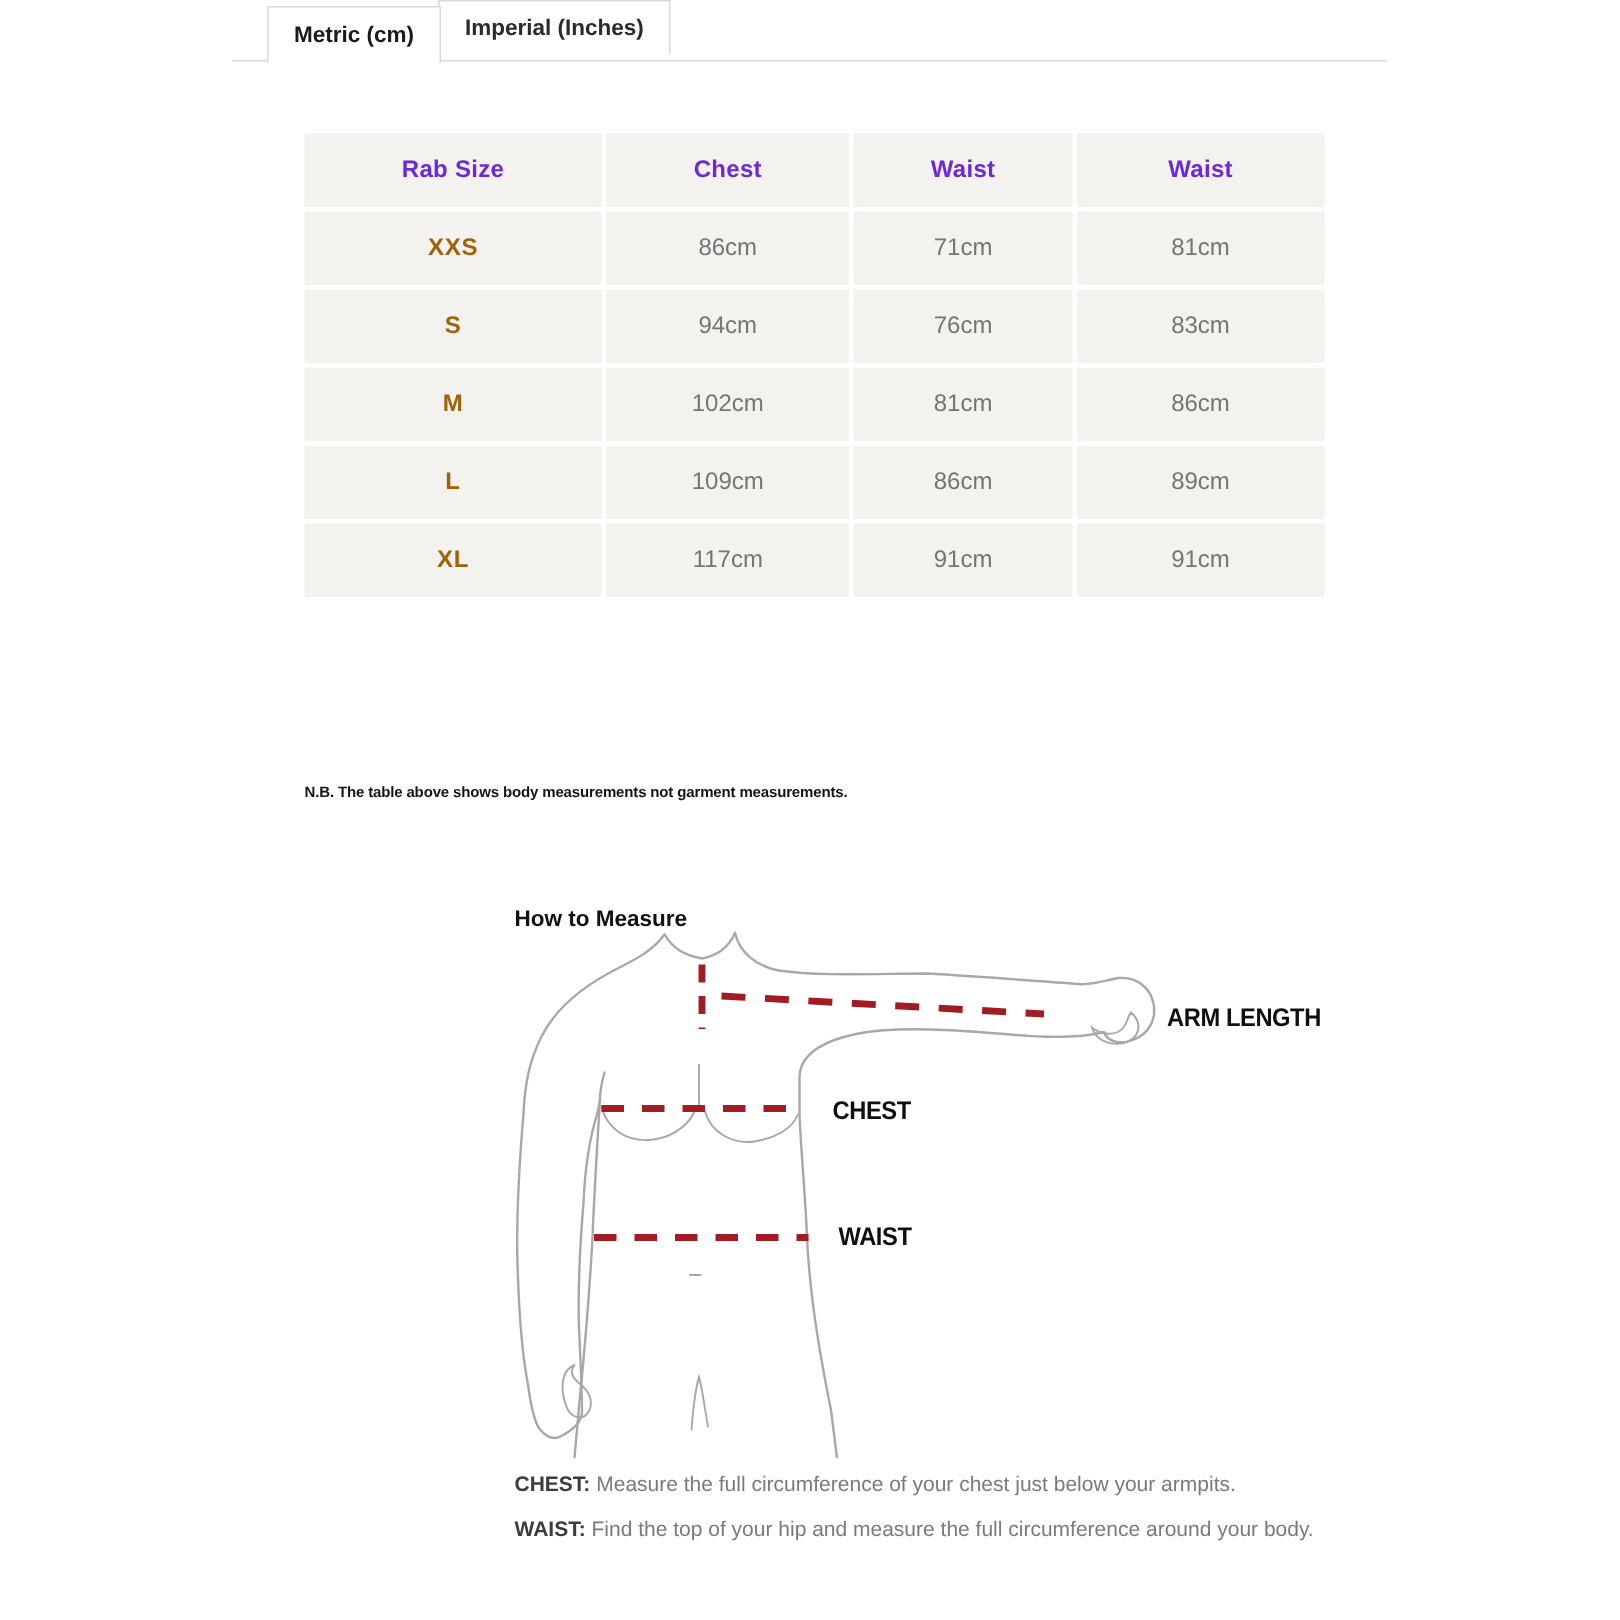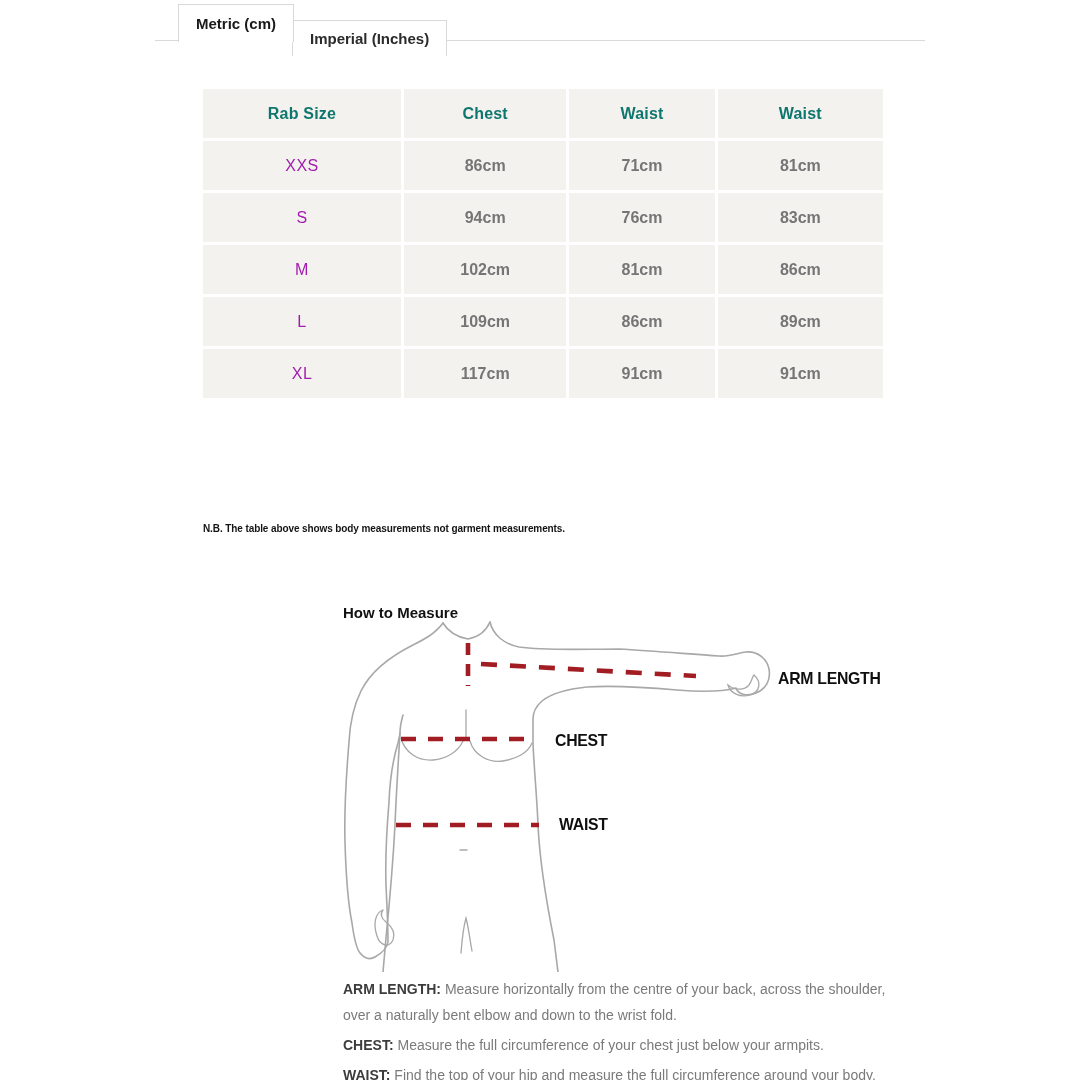--- a/index.html
+++ b/index.html
@@ -5,42 +5,42 @@
   html,body{margin:0;padding:0;}
   body{
     width:1080px;height:1080px;background:#ffffff;position:relative;overflow:hidden;
     font-family:"Liberation Sans", sans-serif;
     -webkit-font-smoothing:antialiased;
   }
 
   
   .tab-underline{position:absolute;left:155px;top:40px;width:770px;height:1px;background:#d9d9d9;}
   .tab{
-    position:absolute;top:20px;height:36px;background:#fff;
+    position:absolute;top:0;height:36px;background:#fff;
     border:1px solid #d9d9d9;border-bottom:none;
     display:flex;align-items:center;padding:0 17px;
     font-size:15px;font-weight:bold;color:#2b2b2b;box-sizing:border-box;
     cursor:pointer;white-space:nowrap;
   }
   .tab.active{top:4px;height:38px;z-index:2;color:#1a1a1a;}
   .tab.inactive{left:292px;}
   .tab.active{left:178px;}
 
   
   table.size-table{
     position:absolute;left:200px;top:86px;width:686px;
     border-collapse:separate;border-spacing:3px;background:#fff;
   }
   .size-table th,.size-table td{
     background:var(--table-bg,#f4f2ef);height:49px;text-align:center;vertical-align:middle;
     padding:0;font-size:16px;
   }
-  .size-table th{font-weight:bold;color:#0f766e;letter-spacing:.2px;}
-  .size-table td.size{font-weight:normal;color:#a21caf;letter-spacing:.5px;}
-  .size-table td.val{color:#757575;font-weight:700;}
+  .size-table th{font-weight:bold;color:#6d28d9;letter-spacing:.2px;}
+  .size-table td.size{font-weight:bold;color:#a16207;letter-spacing:.5px;}
+  .size-table td.val{color:#757575;font-weight:400;}
 
   
   .note{
     position:absolute;left:203px;top:523px;font-size:10px;font-weight:bold;color:#141414;
     letter-spacing:-0.1px;
   }
 
   
   .htm-title{position:absolute;left:343px;top:604px;font-size:15px;font-weight:bold;color:#121212;}
   .diagram{position:absolute;left:343px;top:606px;width:577px;height:366px;}
@@ -185,21 +185,18 @@
     <path class="red-dash" d="M 58,133 L 190,133" stroke-dasharray="15 12"></path>
     <path class="red-dash" d="M 53,219 L 196,219" stroke-dasharray="15 12"></path>
   </svg>
   <span class="diag-label lbl-arm">ARM LENGTH</span>
   <span class="diag-label lbl-chest">CHEST</span>
   <span class="diag-label lbl-waist">WAIST</span>
 </div>
 
 <div class="instructions">
   <p>
-    <strong>ARM LENGTH</strong><span>Measure horizontally from the centre of your back, across the shoulder, over a naturally bent elbow and down to the wrist fold.</span>
-  </p>
-  <p>
     <strong>CHEST</strong><span>Measure the full circumference of your chest just below your armpits.</span>
   </p>
   <p>
     <strong>WAIST</strong><span>Find the top of your hip and measure the full circumference around your body.</span>
   </p>
 </div>
 
 </body></html>

